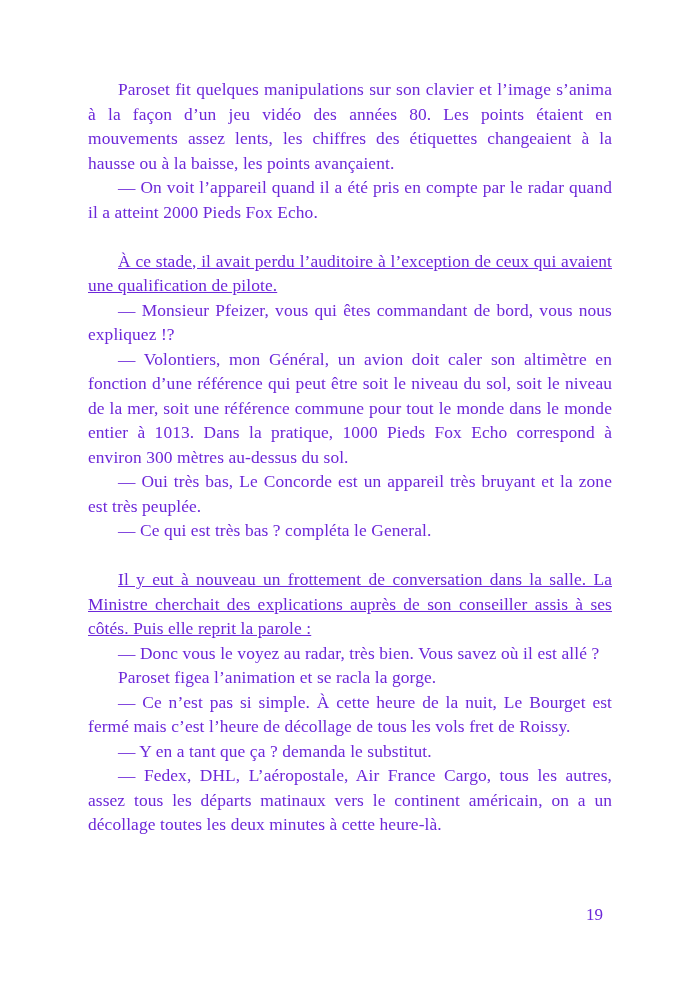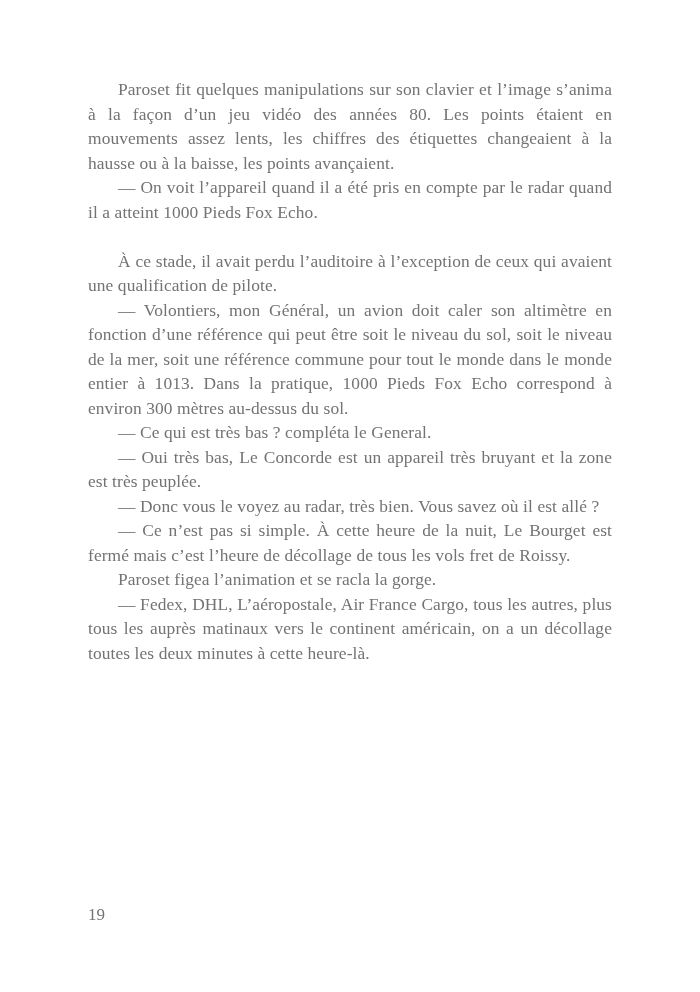--- a/index.html
+++ b/index.html
@@ -7,61 +7,66 @@
     padding: 0;
     background: #ffffff;
   }
   .page {
     position: relative;
     width: 700px;
     height: 992px;
     background: #ffffff;
     overflow: hidden;
     font-family: "Liberation Serif", "DejaVu Serif", serif;
-    color: #737373;
+    color: #6d28d9;
   }
   .text-block {
     position: absolute;
     left: 88px;
     top: 77px;
     width: 524px;
     font-size: 17.4px;
     line-height: 24.5px;
     text-align: justify;
     letter-spacing: 0.1px;
   }
   .text-block p {
     margin: 0;
     padding: 0;
     text-indent: 30px;
   }
   .text-block p.section-start {
     margin-top: 24.5px;
+    text-decoration: underline;
   }
   .page-number {
     position: absolute;
     left: 88px;
     top: 903px;
     width: 524px;
+    text-align: right;
     padding-right: 9px;
     box-sizing: border-box;
     font-size: 17px;
     line-height: 24px;
   }
 </style>
 </head>
 <body>
 
 <div class="page">
   <div class="text-block">
     <p>Paroset fit quelques manipulations sur son clavier et l’image s’anima à la façon d’un jeu vidéo des années 80. Les points étaient en mouvements assez lents, les chiffres des étiquettes changeaient à la hausse ou à la baisse, les points avançaient.</p>
-    <p>— On voit l’appareil quand il a été pris en compte par le radar quand il a atteint 1000 Pieds Fox Echo.</p>
+    <p>— On voit l’appareil quand il a été pris en compte par le radar quand il a atteint 2000 Pieds Fox Echo.</p>
     <p class="section-start">À ce stade, il avait perdu l’auditoire à l’exception de ceux qui avaient une qualification de pilote.</p>
+    <p>— Monsieur Pfeizer, vous qui êtes commandant de bord, vous nous expliquez&nbsp;!?</p>
     <p>— Volontiers, mon Général, un avion doit caler son altimètre en fonction d’une référence qui peut être soit le niveau du sol, soit le niveau de la mer, soit une référence commune pour tout le monde dans le monde entier à 1013. Dans la pratique, 1000&nbsp;Pieds Fox Echo correspond à environ 300 mètres au-dessus du sol.</p>
+    <p>— Oui très bas, Le Concorde est un appareil très bruyant et la zone est très peuplée.</p>
     <p>— Ce qui est très bas&nbsp;? compléta le General.</p>
-    <p>— Oui très bas, Le Concorde est un appareil très bruyant et la zone est très peuplée.</p>
+    <p class="section-start">Il y eut à nouveau un frottement de conversation dans la salle. La Ministre cherchait des explications auprès de son conseiller assis à ses côtés. Puis elle reprit la parole&nbsp;:</p>
     <p>— Donc vous le voyez au radar, très bien. Vous savez où il est allé&nbsp;?</p>
+    <p>Paroset figea l’animation et se racla la gorge.</p>
     <p>— Ce n’est pas si simple. À cette heure de la nuit, Le Bourget est fermé mais c’est l’heure de décollage de tous les vols fret de Roissy.</p>
-    <p>Paroset figea l’animation et se racla la gorge.</p>
-    <p>— Fedex, DHL, L’aéropostale, Air France Cargo, tous les autres, plus tous les auprès matinaux vers le continent américain, on a un décollage toutes les deux minutes à cette heure-là.</p>
+    <p>— Y en a tant que ça&nbsp;? demanda le substitut.</p>
+    <p>— Fedex, DHL, L’aéropostale, Air France Cargo, tous les autres, assez tous les départs matinaux vers le continent américain, on a un décollage toutes les deux minutes à cette heure-là.</p>
   </div>
   <div class="page-number">19</div>
 </div>
 
 </body></html>

